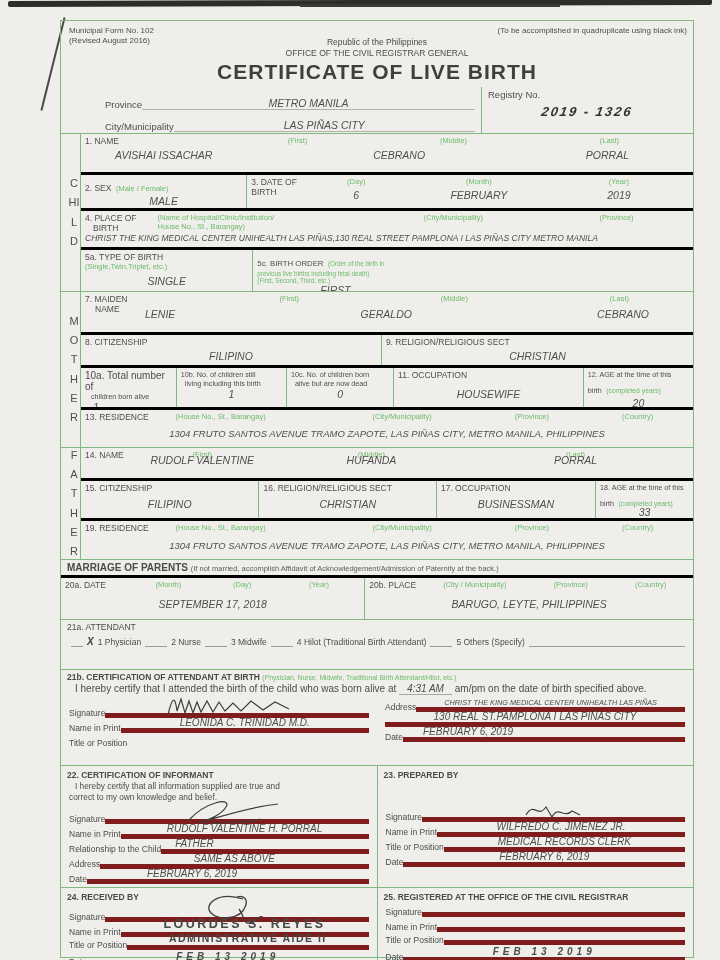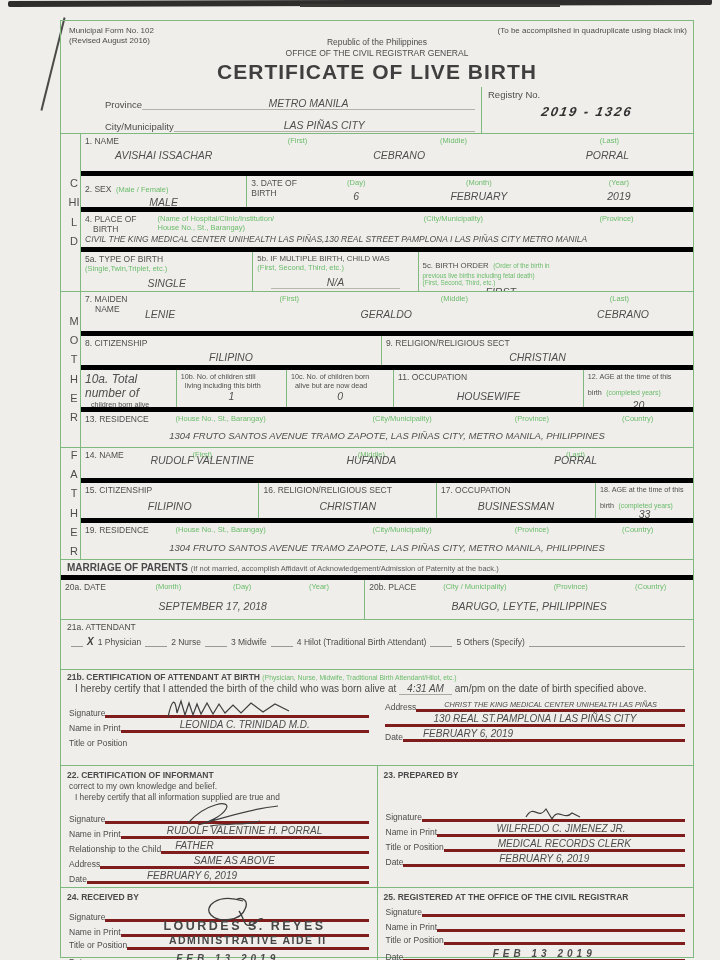--- a/index.html
+++ b/index.html
@@ -7,21 +7,21 @@
   body { background:#efeeea; font-family:"Liberation Sans", sans-serif; color:#4c4c4c; position:relative; overflow:hidden; }
 
   .scan-topbar { position:absolute; top:0; left:8px; width:704px; height:6px; background:#2e2d2b; border-radius:2px; transform:rotate(-0.15deg); }
   .scan-topbar2 { position:absolute; top:4px; left:300px; width:260px; height:3px; background:#3a3936; }
   .scan-corner { position:absolute; top:16px; left:52px; width:2px; height:96px; background:#4a4a46; transform:rotate(14deg); }
 
   .form { position:absolute; left:60px; top:20px; width:634px; height:938px; background:transparent; border:1px solid #7fb97f; }
   .lbl { font-size:8.5px; color:#4e4e4e; }
   .hint { font-size:7.5px; color:#6cbc6c; }
   .val { font-style:italic; color:#4f4f4f; font-size:10.5px; }
-  .row { display:flex; border-top:5px solid #000000; }
+  .row { display:flex; border-top:3px solid #000000; }
   .cell { border-left:1px solid #7fb97f; padding:2px 4px; overflow:hidden; }
   .cell:first-child { border-left:none; }
   .section { display:flex; border-top:1px solid #7fb97f; }
   .side { width:20px; border-right:1px solid #7fb97f; display:flex; align-items:center; justify-content:center;
           font-size:11px; color:#4e4e4e; text-align:center; word-break:break-all; line-height:1.75; padding:4px 0; letter-spacing:0; }
   .side span { width:11px; display:block; word-break:break-all;margin-left:7px; }
   .rows { flex:1; display:flex; flex-direction:column; }
   .rows > .row:first-child { border-top:none; }
 
   
@@ -46,21 +46,21 @@
   .wide { border-top:1px solid #7fb97f; }
   .mh { padding:2px 6px 0 6px; font-size:10px; font-weight:bold; color:#4a4a4a; }
   .mh .mnote { font-weight:normal; font-size:7.5px; color:#5c5c5c; }
 
   .att-opts { display:flex; align-items:flex-end; padding:4px 8px 6px 10px; font-size:8.5px; gap:4px; }
   .oline { width:22px; border-bottom:1px solid #9a9a92; height:10px; }
   .mark { font-style:italic; font-weight:bold; font-size:10px; color:#3c3c3c; }
 
   .sigrow { display:flex; align-items:flex-end; margin:0 8px; height:15px; }
   .sigrow .sl { font-size:8.5px; white-space:nowrap; }
-  .sigrow .sv { flex:1; border-bottom:3px solid #7f1d1d; text-align:center; font-style:italic; font-size:10px; color:#4c4c4c; line-height:1.1; }
+  .sigrow .sv { flex:1; border-bottom:5px solid #7f1d1d; text-align:center; font-style:italic; font-size:10px; color:#4c4c4c; line-height:1.1; }
   .sigrow .sv.stamp { font-style:normal; font-weight:bold; letter-spacing:2.5px; color:#474747; font-size:12.5px; }
   .svg-sig { display:block; margin:0 auto; margin-bottom:-6px; }
   .twocol { display:flex; border-top:1px solid #7fb97f; }
   .twocol .col { flex:1; padding:2px 0 0 0; overflow:visible; }
   .twocol .col + .col { border-left:1px solid #7fb97f; }
   .blk-label { font-size:8.5px; font-weight:bold; color:#4a4a4a; padding:2px 6px 0 6px; }
   .blk-label .hint { font-weight:normal; }
   .cert-line { font-size:10px; padding:1px 6px 0 14px; }
   .cert-line .tval { font-style:italic; border-bottom:1px solid #a9a9a0; padding:0 8px; }
   .datestamp { font-weight:bold; font-size:17px; letter-spacing:4px; color:#3b3b3b; font-style:normal; }
@@ -155,33 +155,28 @@
               <div class="lbl">4. PLACE OF</div>
               <div class="lbl" style="padding-left:8px;">BIRTH</div>
             </div>
             <div style="width:34%;">
               <div class="hint">(Name of Hospital/Clinic/Institution/</div>
               <div class="hint">House No., St., Barangay)</div>
             </div>
             <div style="width:30%;" class="hint center-val">(City/Municipality)</div>
             <div style="width:24%;" class="hint center-val">(Province)</div>
           </div>
-          <div class="val" style="font-size:8.5px; white-space:nowrap;">CIVIL THE KING MEDICAL CENTER UNIHEALTH LAS PIÑAS,130 REAL STREET PAMPLONA I LAS PIÑAS CITY METRO MANILA</div>
+          <div class="val" style="font-size:8.5px; white-space:nowrap;">CHRIST THE KING MEDICAL CENTER UNIHEALTH LAS PIÑAS,130 REAL STREET PAMPLONA I LAS PIÑAS CITY METRO MANILA</div>
         </div>
       </div>
       <div class="row" style="height:44px;">
         <div class="cell" style="width:28%;">
           <div class="lbl">5a. TYPE OF BIRTH</div>
           <div class="hint">(Single,Twin,Triplet, etc.)</div>
           <div class="val center-val" style="padding-top:4px;">SINGLE</div>
-        </div>
-        <div class="cell" style="width:27%;">
-          <div class="lbl" style="font-size:7.8px;">5b. IF MULTIPLE BIRTH, CHILD WAS</div>
-          <div class="hint">(First, Second, Third, etc.)</div>
-          <div class="val center-val u-line" style="padding-top:4px; margin:0 14px;">N/A</div>
         </div>
         <div class="cell" style="width:27%;">
           <div><span class="lbl" style="font-size:7.8px;">5c. BIRTH ORDER</span>
           <span class="hint" style="font-size:6.3px;">(Order of the birth in</span></div>
           <div class="hint" style="font-size:6.3px;">previous live births including fetal death)</div>
           <div class="hint" style="font-size:6.3px;">(First, Second, Third, etc.)</div>
           <div class="val center-val u-line" style="margin:0 14px;">FIRST</div>
         </div>
       </div>
     </div>
@@ -213,21 +208,21 @@
           <div class="lbl">8. CITIZENSHIP</div>
           <div class="val center-val" style="padding-top:3px;">FILIPINO</div>
         </div>
         <div class="cell" style="flex:1;">
           <div class="lbl">9. RELIGION/RELIGIOUS SECT</div>
           <div class="val center-val" style="padding-top:3px;">CHRISTIAN</div>
         </div>
       </div>
       <div class="row" style="height:42px;">
         <div class="cell" style="width:15.5%;">
-          <div class="lbl" style="font-size:12px;font-style:italic;">10a. Total number of</div>
+          <div class="lbl" style="font-size:10px;">10a. Total number of</div>
           <div class="lbl" style="font-size:7.2px; padding-left:6px;">children born alive</div>
           <div class="val" style="padding-left:8px;">1</div>
         </div>
         <div class="cell" style="width:18%;">
           <div class="lbl" style="font-size:7.2px;">10b. No. of children still</div>
           <div class="lbl" style="font-size:7.2px; padding-left:4px;">living including this birth</div>
           <div class="val center-val">1</div>
         </div>
         <div class="cell" style="width:17.5%;">
           <div class="lbl" style="font-size:7.2px;">10c. No. of children  born</div>
@@ -405,22 +400,22 @@
           <span class="sl">Date</span>
           <span class="sv" style="text-align:left; padding-left:20px;">FEBRUARY 6, 2019</span>
         </div>
       </div>
     </div>
   </div>
 
   <div class="twocol" style="height:122px;">
     <div class="col">
       <div class="blk-label">22. CERTIFICATION OF INFORMANT</div>
+      <div class="cert-line" style="font-size:8.3px;">I hereby certify that all information supplied are true and</div>
       <div class="cert-line" style="font-size:8.3px; padding-left:8px;">correct to my own knowledge and belief.</div>
-      <div class="cert-line" style="font-size:8.3px;">I hereby certify that all information supplied are true and</div>
       <div class="sigrow" style="height:22px;">
         <span class="sl">Signature</span>
         <span class="sv">
             <svg class="svg-sig" width="110" height="26" viewBox="0 0 110 26">
               <path d="M6 22 C24 2 50 -2 44 8 C40 15 26 22 16 24 C38 18 66 8 96 5 M28 25 C50 22 66 24 78 20" fill="none" stroke="#3e3e3e" stroke-width="1.2"></path>
             </svg>
           </span>
       </div>
       <div class="sigrow">
         <span class="sl">Name in Print</span>

